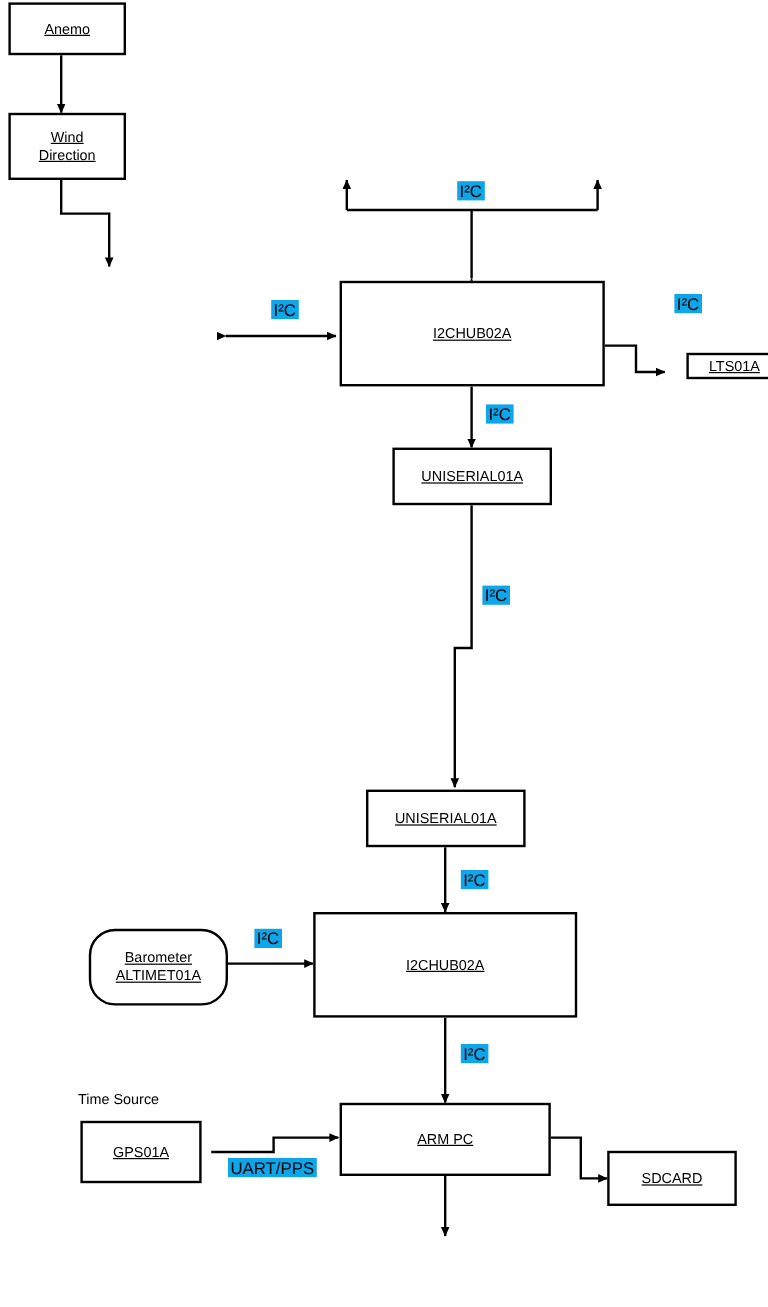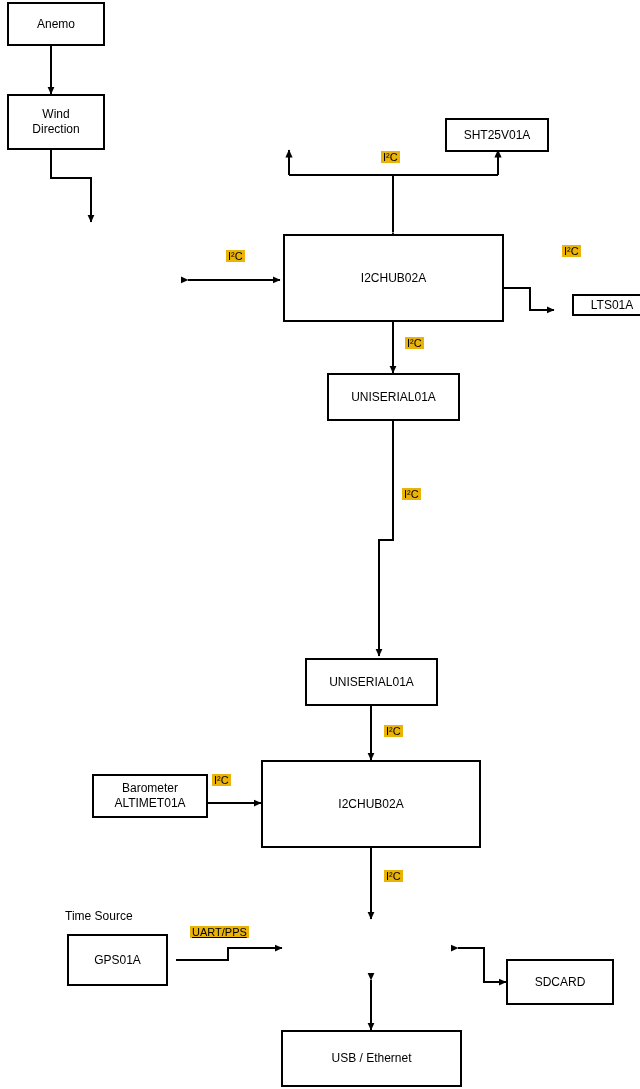--- a/index.html
+++ b/index.html
@@ -27,26 +27,27 @@
     justify-content: center;
     text-align: center;
     font-size: 12px;
     color: #000000;
     line-height: 1.25;
     padding: 2px 4px;
     z-index: 3;
   }
   .node .lines {
     white-space: pre-line;
+    text-decoration: underline;
   }
   .edge-label {
     position: absolute;
-    font-size: 11px;
+    font-size: 14px;
     color: #000000;
-    background: #eab308;
+    background: #0ea5e9;
     padding: 0 2px;
     z-index: 4;
     white-space: nowrap;
   }
   .free-label {
     position: absolute;
     font-size: 12px;
     color: #000000;
     z-index: 4;
     white-space: nowrap;
@@ -132,67 +133,64 @@
     <span class="lines">Anemo</span>
   </div>
 
   <div class="node" style="left:7px; top:94px; width:98px; height:56px;justify-content:center;">
     <span class="lines">Wind
 Direction</span>
   </div>
 
 
 
-  <div class="node" style="left:445px; top:118px; width:104px; height:34px;">
-    <span class="lines">SHT25V01A</span>
-  </div>
 
   <div class="node" style="left:283px; top:234px; width:221px; height:88px;">
     <span class="lines">I2CHUB02A</span>
   </div>
 
   <div class="node" style="left:556px; top:294px; width:80px; height:22px;margin-left:16px;">
     <span class="lines">LTS01A</span>
   </div>
 
   <div class="node" style="left:327px; top:373px; width:133px; height:48px;">
     <span class="lines">UNISERIAL01A</span>
   </div>
 
   <div class="node" style="left:305px; top:658px; width:133px; height:48px;">
     <span class="lines">UNISERIAL01A</span>
   </div>
 
-  <div class="node" style="left:92px; top:774px; width:116px; height:44px;">
+  <div class="node" style="left:74px; top:774px; width:116px; height:64px;border-radius:22px;">
     <span class="lines">Barometer
 ALTIMET01A</span>
   </div>
 
   <div class="node" style="left:261px; top:760px; width:220px; height:88px;">
     <span class="lines">I2CHUB02A</span>
   </div>
 
   <div class="node" style="left:67px; top:934px; width:101px; height:52px;">
     <span class="lines">GPS01A</span>
   </div>
 
+  <div class="node" style="left:283px; top:919px; width:176px; height:61px;">
+    <span class="lines">ARM PC</span>
+  </div>
 
   <div class="node" style="left:506px; top:959px; width:108px; height:46px;text-align:right;">
     <span class="lines">SDCARD</span>
   </div>
 
-  <div class="node" style="left:281px; top:1030px; width:181px; height:57px;">
-    <span class="lines">USB / Ethernet</span>
-  </div>
 
   <div class="edge-label" style="left:381px; top:151px;">I²C</div>
   <div class="edge-label" style="left:226px; top:250px;">I²C</div>
   <div class="edge-label" style="left:562px; top:245px;">I²C</div>
   <div class="edge-label" style="left:405px; top:337px;">I²C</div>
   <div class="edge-label" style="left:402px; top:488px;">I²C</div>
   <div class="edge-label" style="left:384px; top:725px;">I²C</div>
   <div class="edge-label" style="left:212px; top:774px;">I²C</div>
   <div class="edge-label" style="left:384px; top:870px;">I²C</div>
-  <div class="edge-label" style="left:190px; top:926px;text-decoration:underline;">UART/PPS</div>
+  <div class="edge-label" style="left:190px; top:965px;">UART/PPS</div>
 
   <div class="free-label" style="left:65px; top:909px;">Time Source</div>
 
 </div>
 
 </body></html>

